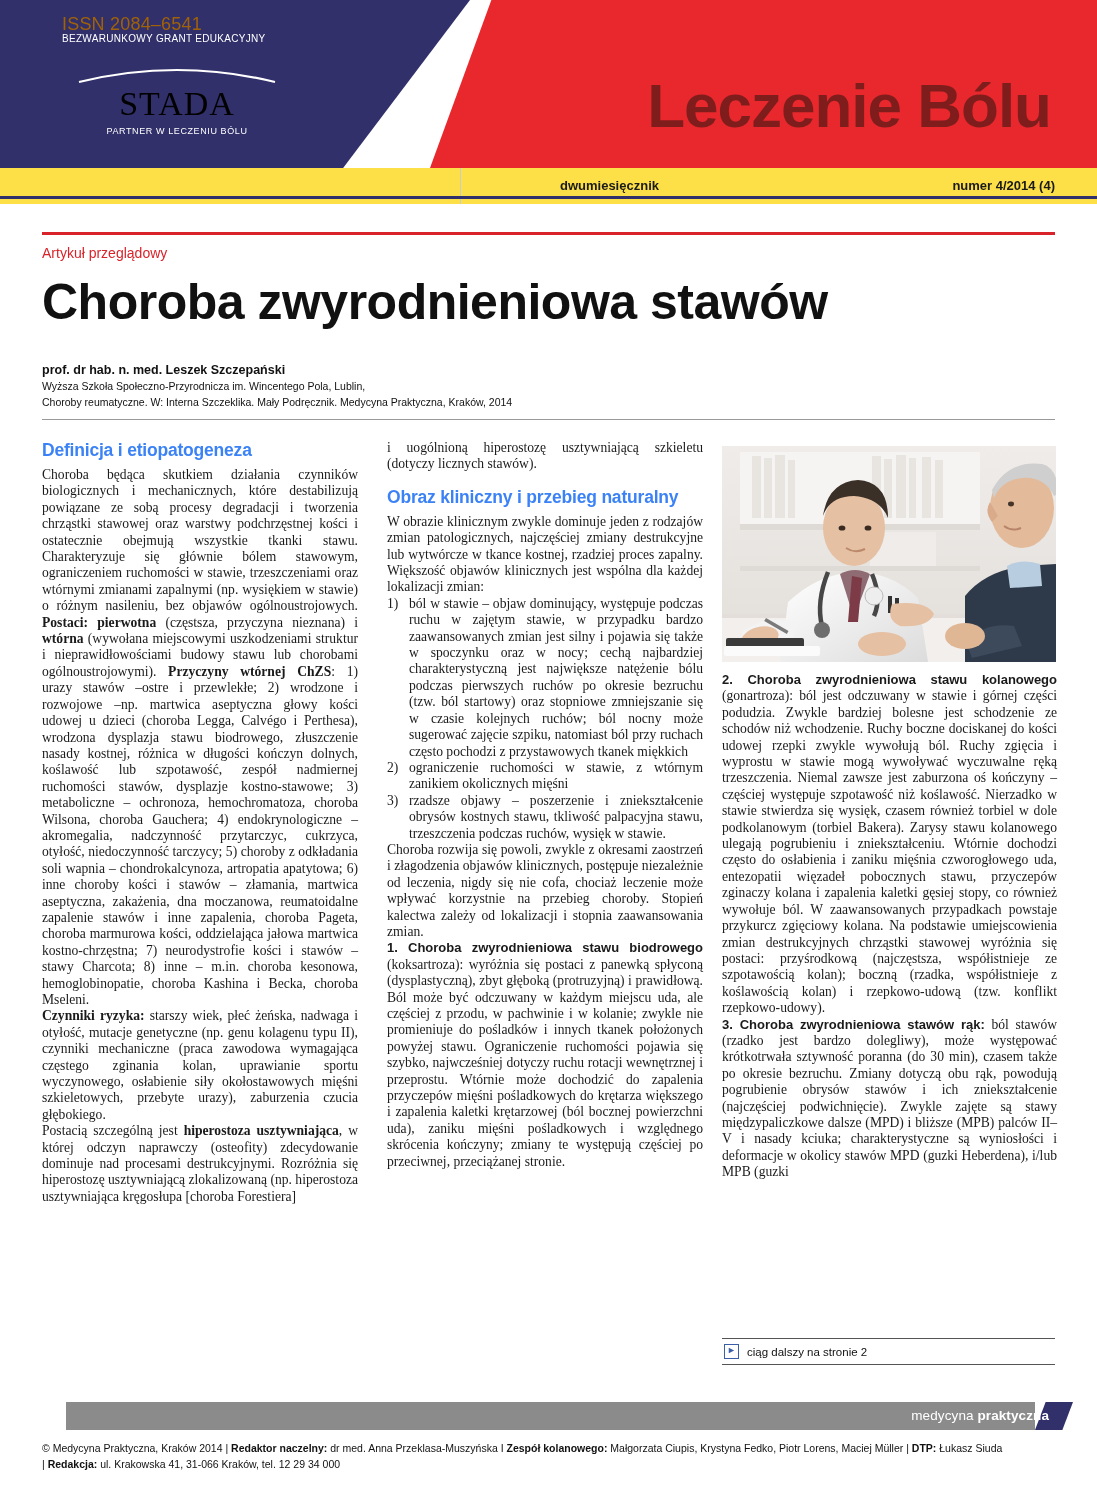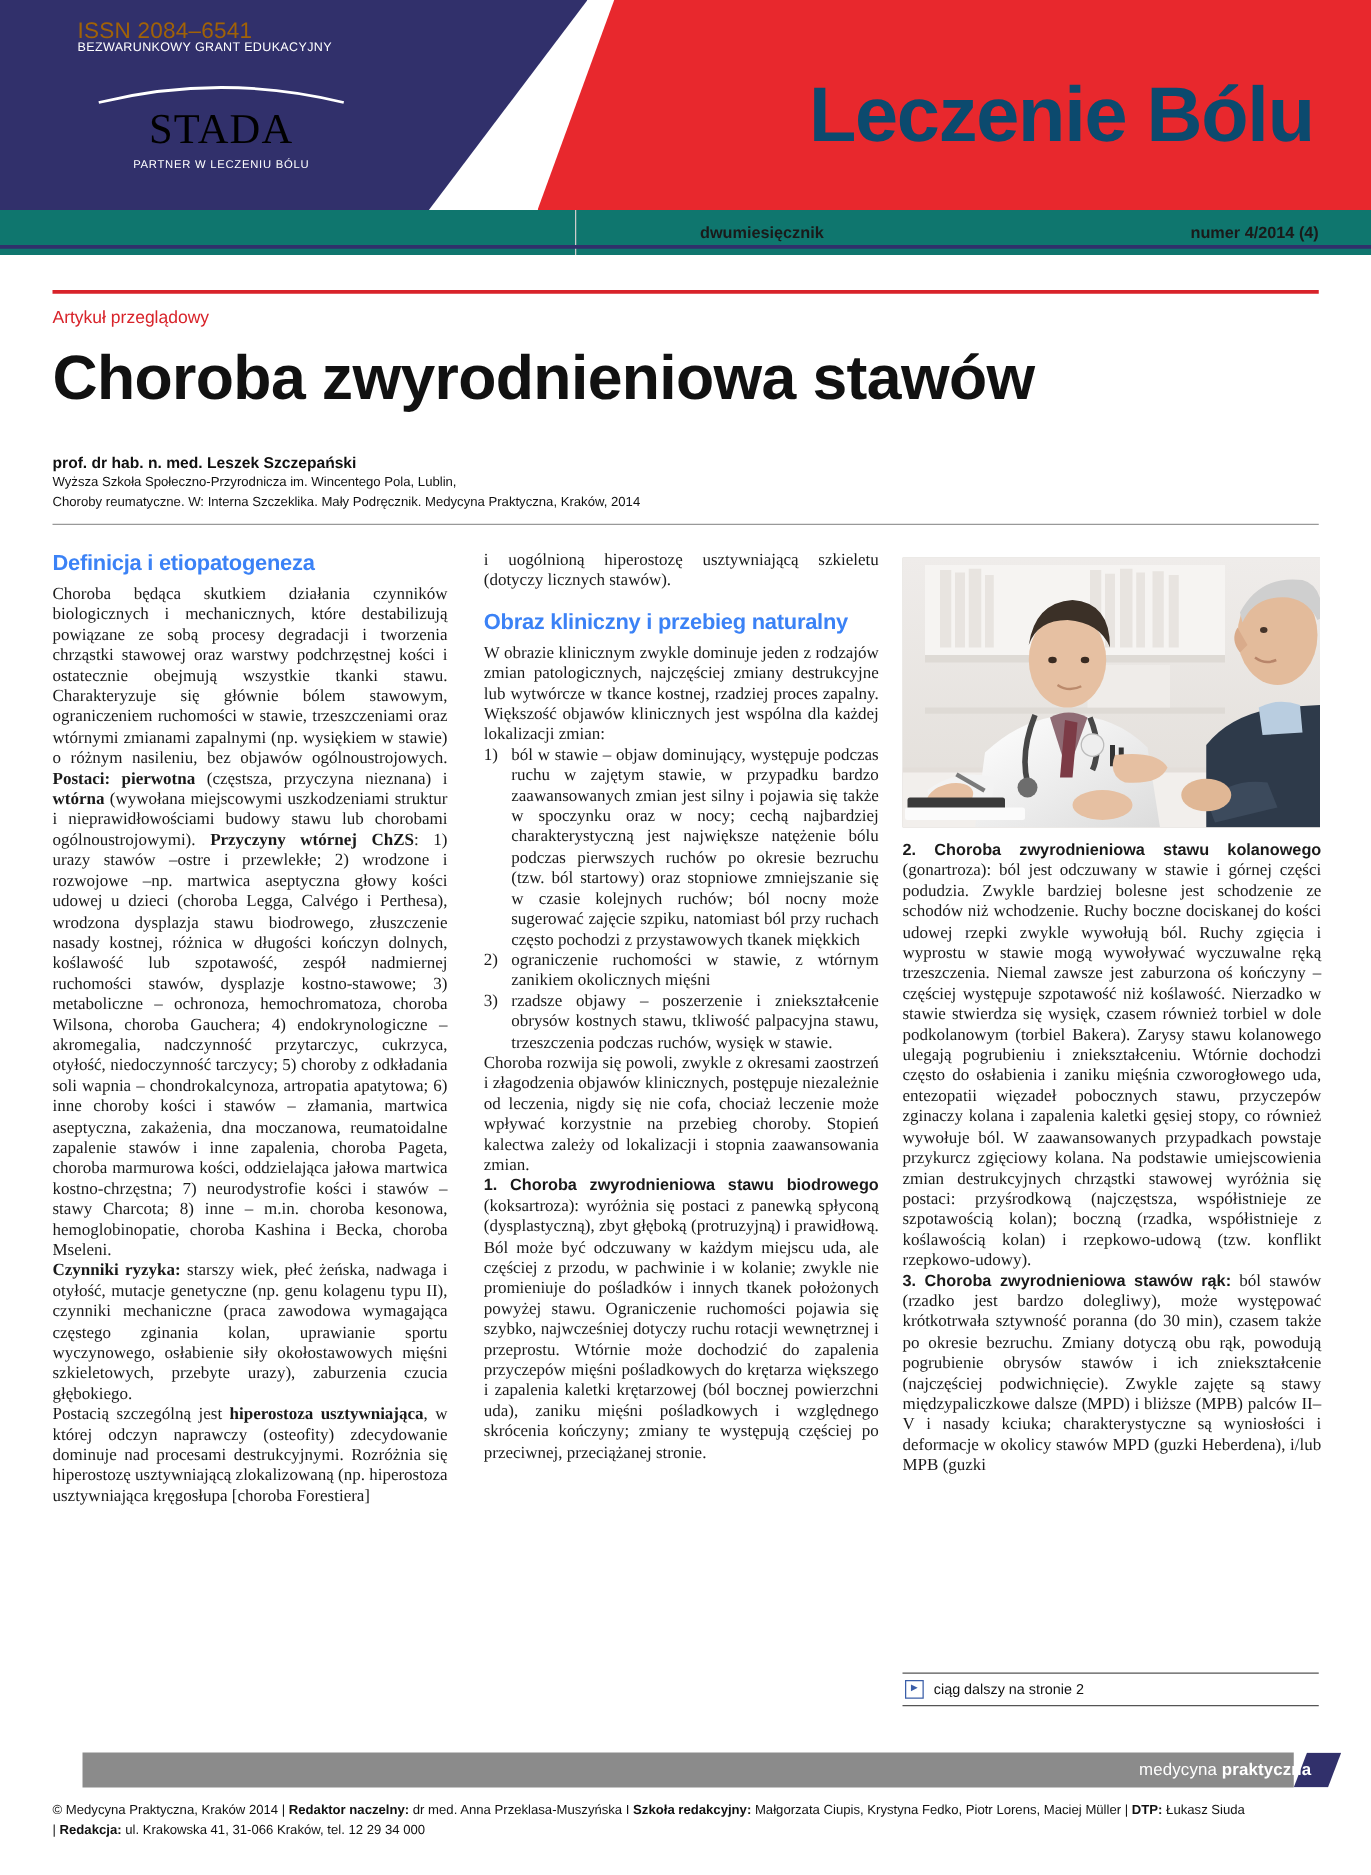--- a/index.html
+++ b/index.html
@@ -59,35 +59,35 @@
     line-height:38px;
     font-weight:400;
   }
   .stada-tag{
     color:#ffffff;
     font-family:"Liberation Sans", sans-serif;
     font-size:9px;letter-spacing:.6px;
     margin-top:3px;
   }
   .mh-title{
-    position:absolute;right:46px;top:62px;
-    color:#0c4a6e;
+    position:absolute;right:46px;top:75px;
+    color:#7f1d1d;
     font-family:"Liberation Sans", sans-serif;
     font-weight:bold;
     font-size:62px;
     line-height:62px;
     letter-spacing:-1px;
     white-space:nowrap;
   }
 
   
   .subhead{
     position:relative;
     width:1097px;height:36px;
-    background:#0f766e;
+    background:#fde047;
   }
   .subhead .sep{
     position:absolute;left:460px;top:0;width:1px;height:36px;background:#cccccc;
   }
   .sub-freq{
     position:absolute;left:560px;top:10px;
     font-family:"Liberation Sans", sans-serif;
     font-weight:bold;font-size:13px;color:#1a1a1a;
   }
   .sub-num{
@@ -391,15 +391,15 @@
     <span class="cont-text">ciąg dalszy na stronie 2</span>
   </div>
   <div class="contrule2"></div>
 </div>
 
 <div class="footbar"></div>
 <div class="footbar-tri"></div>
 <div class="mp-logo"><span>medycyna </span><b>praktyczna</b></div>
 
 <div class="footnote">
-  <div><span>© Medycyna Praktyczna, Kraków 2014 | </span><b>Redaktor naczelny:</b><span> dr med. Anna Przeklasa-Muszyńska I </span><b>Szkoła redakcyjny:</b><span> Małgorzata Ciupis, Krystyna Fedko, Piotr Lorens, Maciej Müller | </span><b>DTP:</b><span> Łukasz Siuda</span></div>
+  <div><span>© Medycyna Praktyczna, Kraków 2014 | </span><b>Redaktor naczelny:</b><span> dr med. Anna Przeklasa-Muszyńska I </span><b>Zespół kolanowego:</b><span> Małgorzata Ciupis, Krystyna Fedko, Piotr Lorens, Maciej Müller | </span><b>DTP:</b><span> Łukasz Siuda</span></div>
   <div><span>| </span><b>Redakcja:</b><span> ul. Krakowska 41, 31-066 Kraków, tel. 12 29 34 000</span></div>
 </div>
 
 </body></html>

